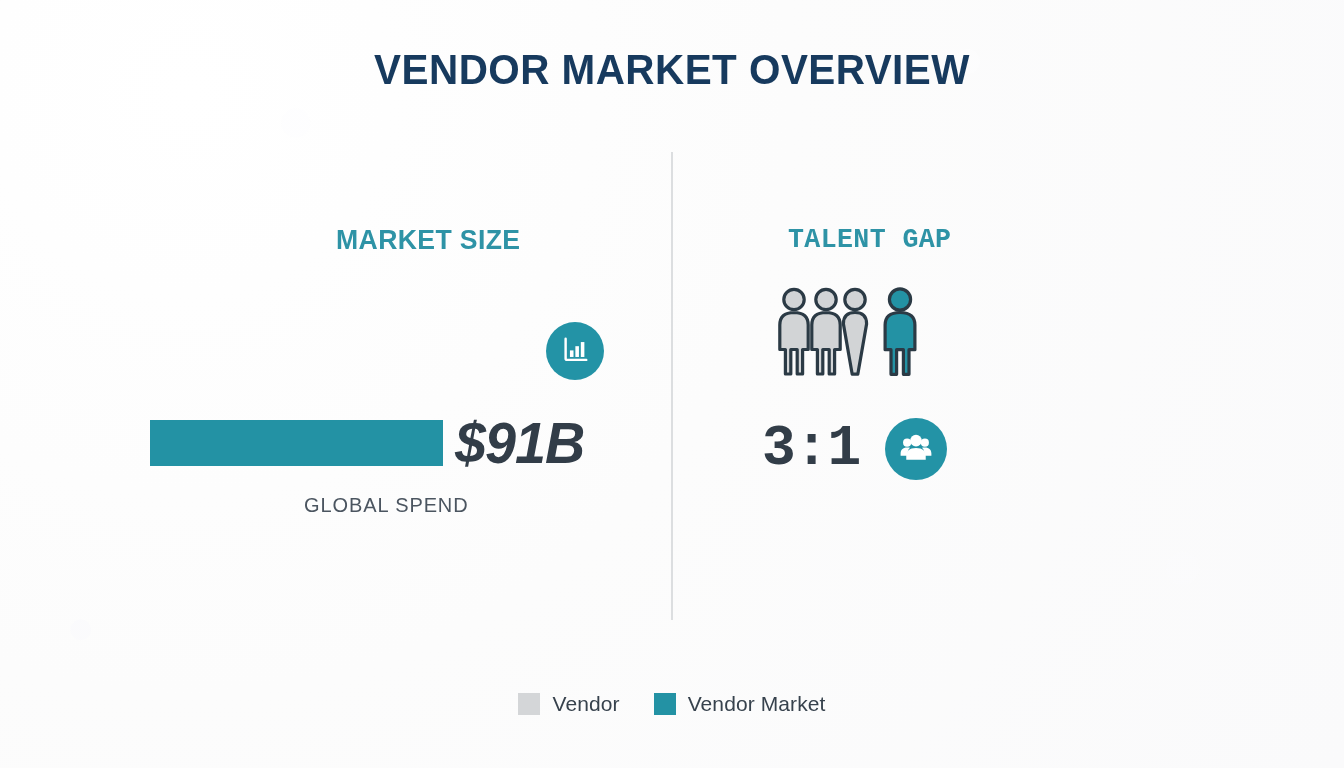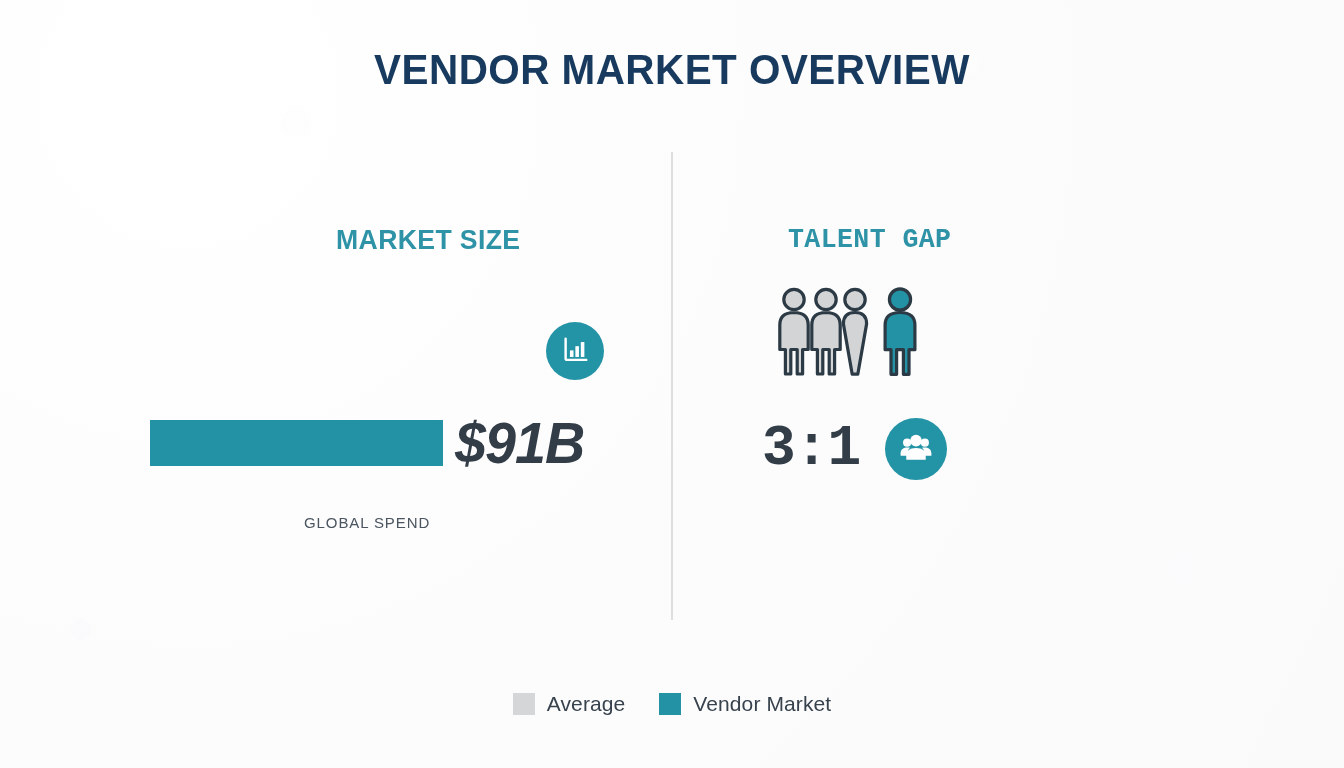--- a/index.html
+++ b/index.html
@@ -129,22 +129,22 @@
     line-height: 62px;
     font-weight: 700;
     color: #323d48;
     letter-spacing: -1px;
     white-space: nowrap;
     transform: scaleX(.96);
     transform-origin: left center;
   }
   .metric-caption {
     position: absolute;
-    top: 364px;
-    font-size: 15px;
+    top: 344px;
+    font-size: 20px;
     letter-spacing: .9px;
     color: #4b5560;
     white-space: nowrap;
   }
   .panel-left .metric-caption  { left: 194px; }
   .panel-right .metric-caption { left: 74px;  }
 
   
   .people {
     position: absolute;
@@ -297,21 +297,21 @@
           </svg>
         </span>
       </div>
     </div>
 
   </div>
 
   <div class="legend">
     <div class="legend-item">
       <span class="legend-swatch" style="background:#d4d6d8"></span>
-      <span class="legend-label">Average</span>
+      <span class="legend-label">Vendor</span>
     </div>
     <div class="legend-item">
       <span class="legend-swatch" style="background:#2392a4"></span>
       <span class="legend-label">Vendor Market</span>
     </div>
   </div>
 
 </div>
 
 </body></html>

